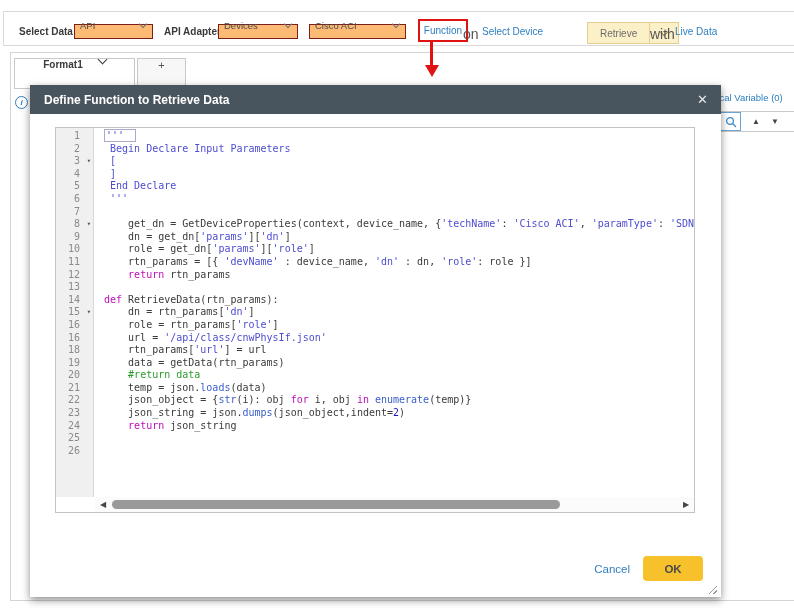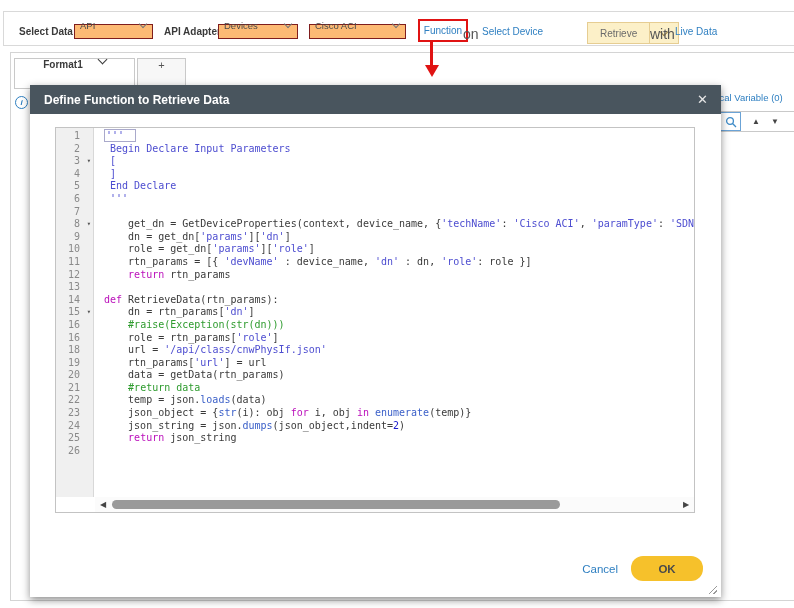--- a/index.html
+++ b/index.html
@@ -74,21 +74,21 @@
   
   .hscroll{position:absolute;left:39px;right:0;bottom:0;height:15px;background:#fbfbfb;}
   .hs-arrow{position:absolute;top:0;width:14px;height:15px;display:flex;align-items:center;
     justify-content:center;font-size:8px;color:#444;cursor:pointer;}
   .hs-arrow.left{left:1px;} .hs-arrow.right{right:1px;}
   .hs-thumb{position:absolute;left:17px;top:3px;width:448px;height:9px;border-radius:5px;
     background:#9a9a9a;cursor:grab;}
   
   .dlg-footer{position:absolute;right:18px;bottom:16px;display:flex;align-items:center;gap:13px;}
   .cancel-link{font-size:11.5px;color:#2e7fc1;cursor:pointer;}
-  .ok-btn{width:72px;height:25px;background:#f6c12b;border:none;border-radius:12px;
+  .ok-btn{width:60px;height:25px;background:#f6c12b;border:none;border-radius:4px;
     font-size:11.5px;font-weight:600;color:#4a4a4a;cursor:pointer;font-family:"Liberation Sans",sans-serif;}
   .grip{position:absolute;right:4px;bottom:3px;width:9px;height:9px;cursor:nwse-resize;
     background:repeating-linear-gradient(-45deg,transparent 0 2px,#9a9a9a 2px 3px);
     clip-path:polygon(100% 0,100% 100%,0 100%);}
 </style>
 </head>
 <body>
 
 <div class="toolbar">
   <span class="tb-label" style="left:15px">Select Data:</span>
@@ -188,21 +188,20 @@
         <div class="code-line"><span class="tk-s"> '''</span></div>
         <div class="code-line"></div>
         <div class="code-line"><span class="tk-d">    get_dn = GetDeviceProperties(context, device_name, {</span><span class="tk-s">'techName'</span><span class="tk-d">: </span><span class="tk-s">'Cisco ACI'</span><span class="tk-d">, </span><span class="tk-s">'paramType'</span><span class="tk-d">: </span><span class="tk-s">'SDN'</span></div>
         <div class="code-line"><span class="tk-d">    dn = get_dn[</span><span class="tk-s">'params'</span><span class="tk-d">][</span><span class="tk-s">'dn'</span><span class="tk-d">]</span></div>
         <div class="code-line"><span class="tk-d">    role = get_dn[</span><span class="tk-s">'params'</span><span class="tk-d">][</span><span class="tk-s">'role'</span><span class="tk-d">]</span></div>
         <div class="code-line"><span class="tk-d">    rtn_params = [{ </span><span class="tk-s">'devName'</span><span class="tk-d"> : device_name, </span><span class="tk-s">'dn'</span><span class="tk-d"> : dn, </span><span class="tk-s">'role'</span><span class="tk-d">: role }]</span></div>
         <div class="code-line"><span class="tk-d">    </span><span class="tk-k">return</span><span class="tk-d"> rtn_params</span></div>
         <div class="code-line"></div>
         <div class="code-line"><span class="tk-k">def</span><span class="tk-d"> RetrieveData(rtn_params):</span></div>
         <div class="code-line"><span class="tk-d">    dn = rtn_params[</span><span class="tk-s">'dn'</span><span class="tk-d">]</span></div>
-        <div class="code-line"><span class="tk-d">    </span><span class="tk-c">#raise(Exception(str(dn)))</span></div>
         <div class="code-line"><span class="tk-d">    role = rtn_params[</span><span class="tk-s">'role'</span><span class="tk-d">]</span></div>
         <div class="code-line"><span class="tk-d">    url = </span><span class="tk-s">'/api/class/cnwPhysIf.json'</span></div>
         <div class="code-line"><span class="tk-d">    rtn_params[</span><span class="tk-s">'url'</span><span class="tk-d">] = url</span></div>
         <div class="code-line"><span class="tk-d">    data = getData(rtn_params)</span></div>
         <div class="code-line"><span class="tk-d">    </span><span class="tk-c">#return data</span></div>
         <div class="code-line"><span class="tk-d">    temp = json.</span><span class="tk-b">loads</span><span class="tk-d">(data)</span></div>
         <div class="code-line"><span class="tk-d">    json_object = {</span><span class="tk-b">str</span><span class="tk-d">(i): obj </span><span class="tk-k">for</span><span class="tk-d"> i, obj </span><span class="tk-k">in</span><span class="tk-d"> </span><span class="tk-b">enumerate</span><span class="tk-d">(temp)}</span></div>
         <div class="code-line"><span class="tk-d">    json_string = json.</span><span class="tk-b">dumps</span><span class="tk-d">(json_object,indent=</span><span class="tk-n">2</span><span class="tk-d">)</span></div>
         <div class="code-line"><span class="tk-d">    </span><span class="tk-k">return</span><span class="tk-d"> json_string</span></div>
       </div>

